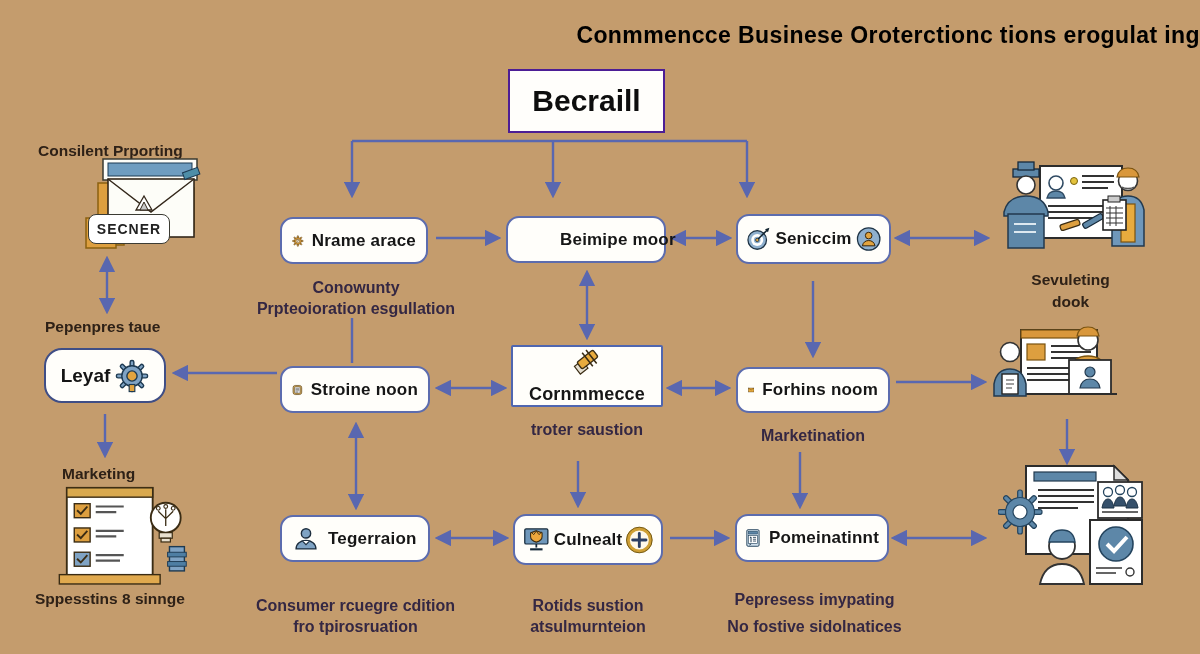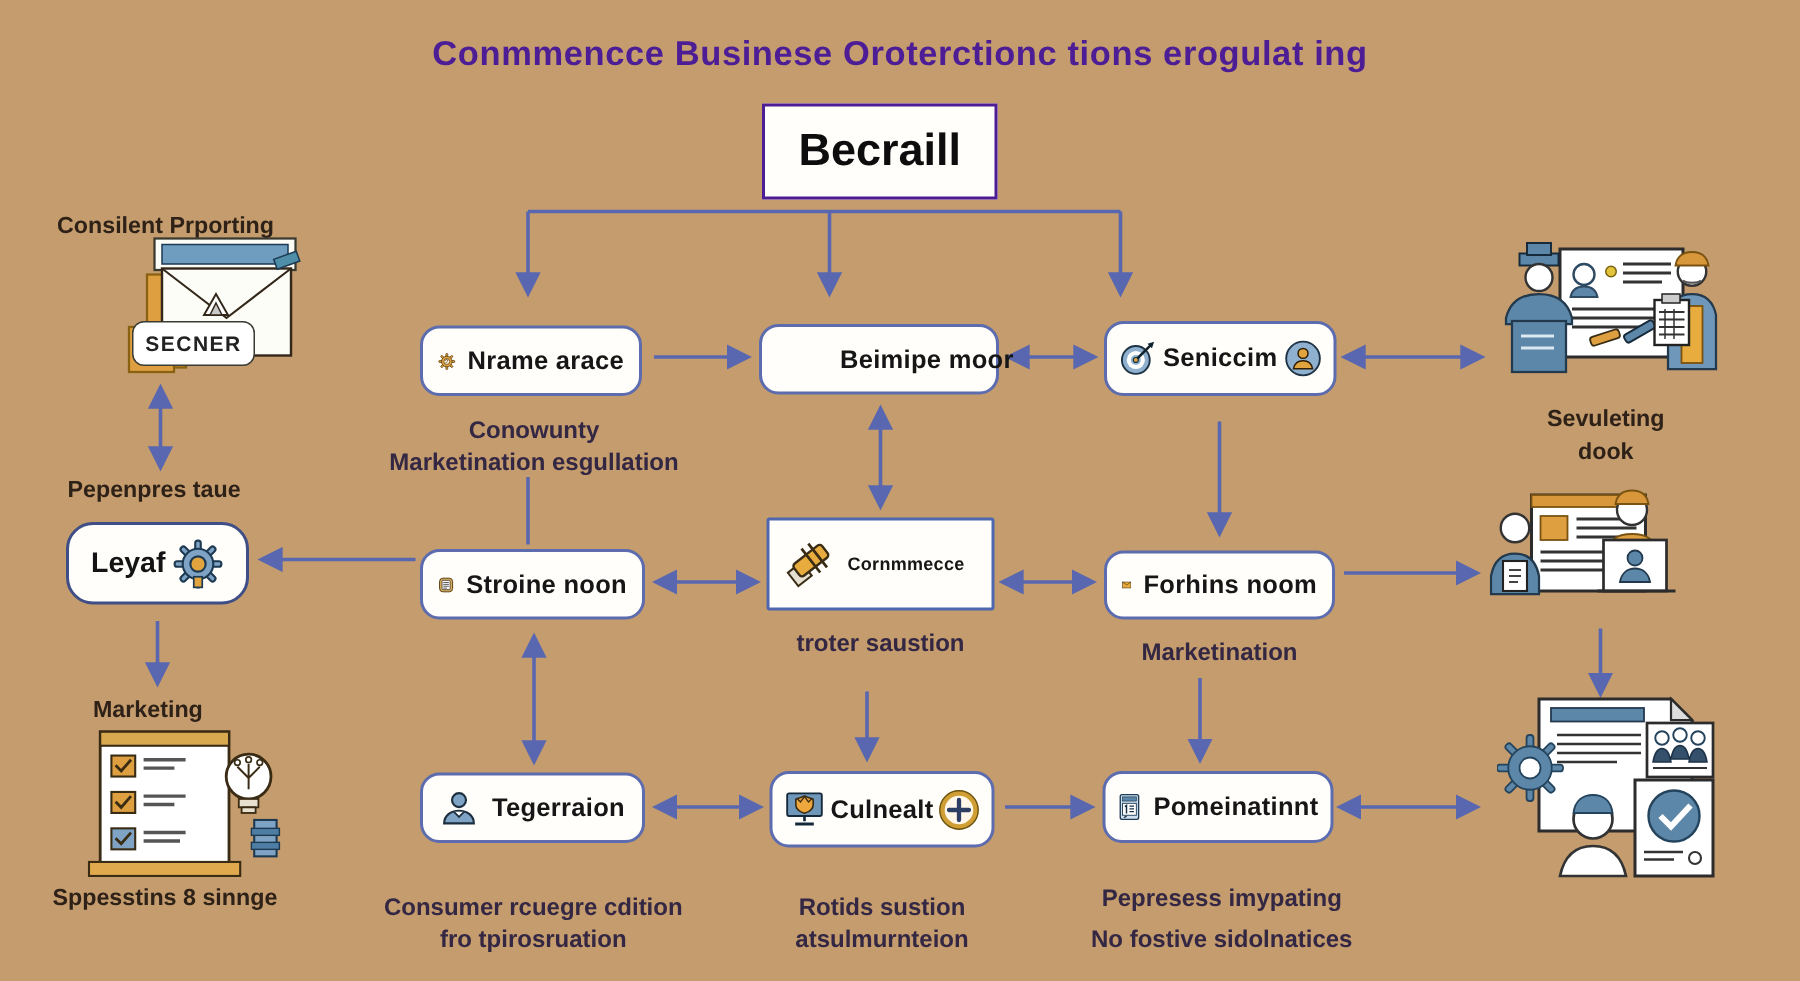--- a/index.html
+++ b/index.html
@@ -1,29 +1,29 @@
 <!DOCTYPE html>
 <html><head>
 <meta charset="utf-8">
 <style>
   * { margin:0; padding:0; box-sizing:border-box; }
   html,body { font-family:"Liberation Sans", sans-serif; }
   .stage { position:relative; width:1200px; height:654px; background:#c49c6d; overflow:hidden; }
   .abs { position:absolute; }
-  .title { position:absolute; left:0; top:22px; width:1200px; text-align:center;
-           font-size:23px; font-weight:bold; color:#4c1d95; letter-spacing:.4px; }
+  .title { position:absolute; left:0; top:22px; width:1200px; text-align:right;
+           font-size:23px; font-weight:bold; color:#000000; letter-spacing:.4px; }
   .rootbox { position:absolute; left:508px; top:69px; width:157px; height:64px;
              background:#fffefb; border:2px solid #4c1d95; display:flex; align-items:center;
              justify-content:center; font-size:30px; font-weight:bold; color:#0d0d0d; }
   .flowbox { position:absolute; display:flex; align-items:center; gap:8px; padding:0 10px;
              background:#fffefa; border:2px solid #5c6cae; border-radius:13px;
              font-weight:bold; font-size:17px; color:#161616; }
   .flowbox .lbl { white-space:nowrap; letter-spacing:.2px; }
   .flowbox.spread { justify-content:space-between; gap:4px; }
-  .flowbox.square { border-radius:2px; border:2.5px solid #4f66b0; font-size:12px; }
+  .flowbox.square { border-radius:2px; border:2.5px solid #4f66b0; font-size:18px;flex-direction:column; }
   .leyafbox { position:absolute; left:44px; top:348px; width:122px; height:55px;
               background:#fffefa; border:2.5px solid #3f4e86; border-radius:18px;
               display:flex; align-items:center; justify-content:center; gap:5px;
               font-weight:bold; font-size:19px; color:#141414; }
   .caption { position:absolute; font-weight:bold; color:#342743; text-align:center;
              font-size:16px; line-height:1.32; }
   .caption.wide { line-height:1.7; }
   .sidetext { position:absolute; font-weight:bold; color:#2e2117; font-size:15.5px; }
   .sidetext.center { text-align:center; line-height:1.4; }
   .tag { position:absolute; left:88px; top:214px; width:82px; height:30px; background:#fff;
@@ -144,21 +144,21 @@
         <rect x="10.7" y="1" width="2.6" height="22" rx="1.2" transform="rotate(135 12 12)"></rect>
         <circle cx="12" cy="12" r="7.2"></circle>
       </g>
       <circle cx="12" cy="12" r="4" fill="#fdf3dc" stroke="#51350a"></circle>
       <path d="M10.8 14.5c0-2 2.4-2.2 2.4-3.8a1.5 1.5 0 1 0-3 .2" fill="none" stroke="#51350a" stroke-width="1.1"></path>
     </svg>
     <span class="lbl">Nrame arace</span>
   </div>
   <div class="caption" style="left:232px; top:277px; width:248px;">
     <div>Conowunty</div>
-    <div>Marketination esgullation</div>
+    <div>Prpteoioration esgullation</div>
   </div>
 
   <div class="flowbox" style="left:506px; top:216px; width:160px; height:47px;padding-left:44px;">
     <svg width="28" height="28" viewBox="0 0 24 24">
       <circle cx="12" cy="7.2" r="4" fill="#e2a43f" stroke="#2f1e05" stroke-width="1.2"></circle>
       <path d="M3.5 20.5c0-4.6 3.8-7.2 8.5-7.2s8.5 2.6 8.5 7.2z" fill="#e2a43f" stroke="#2f1e05" stroke-width="1.2"></path>
       <path d="M9 13.8l3 3 3-3" fill="#fff" stroke="#2f1e05" stroke-width="1"></path>
     </svg>
     <span class="lbl">Beimipe moor</span>
   </div>

